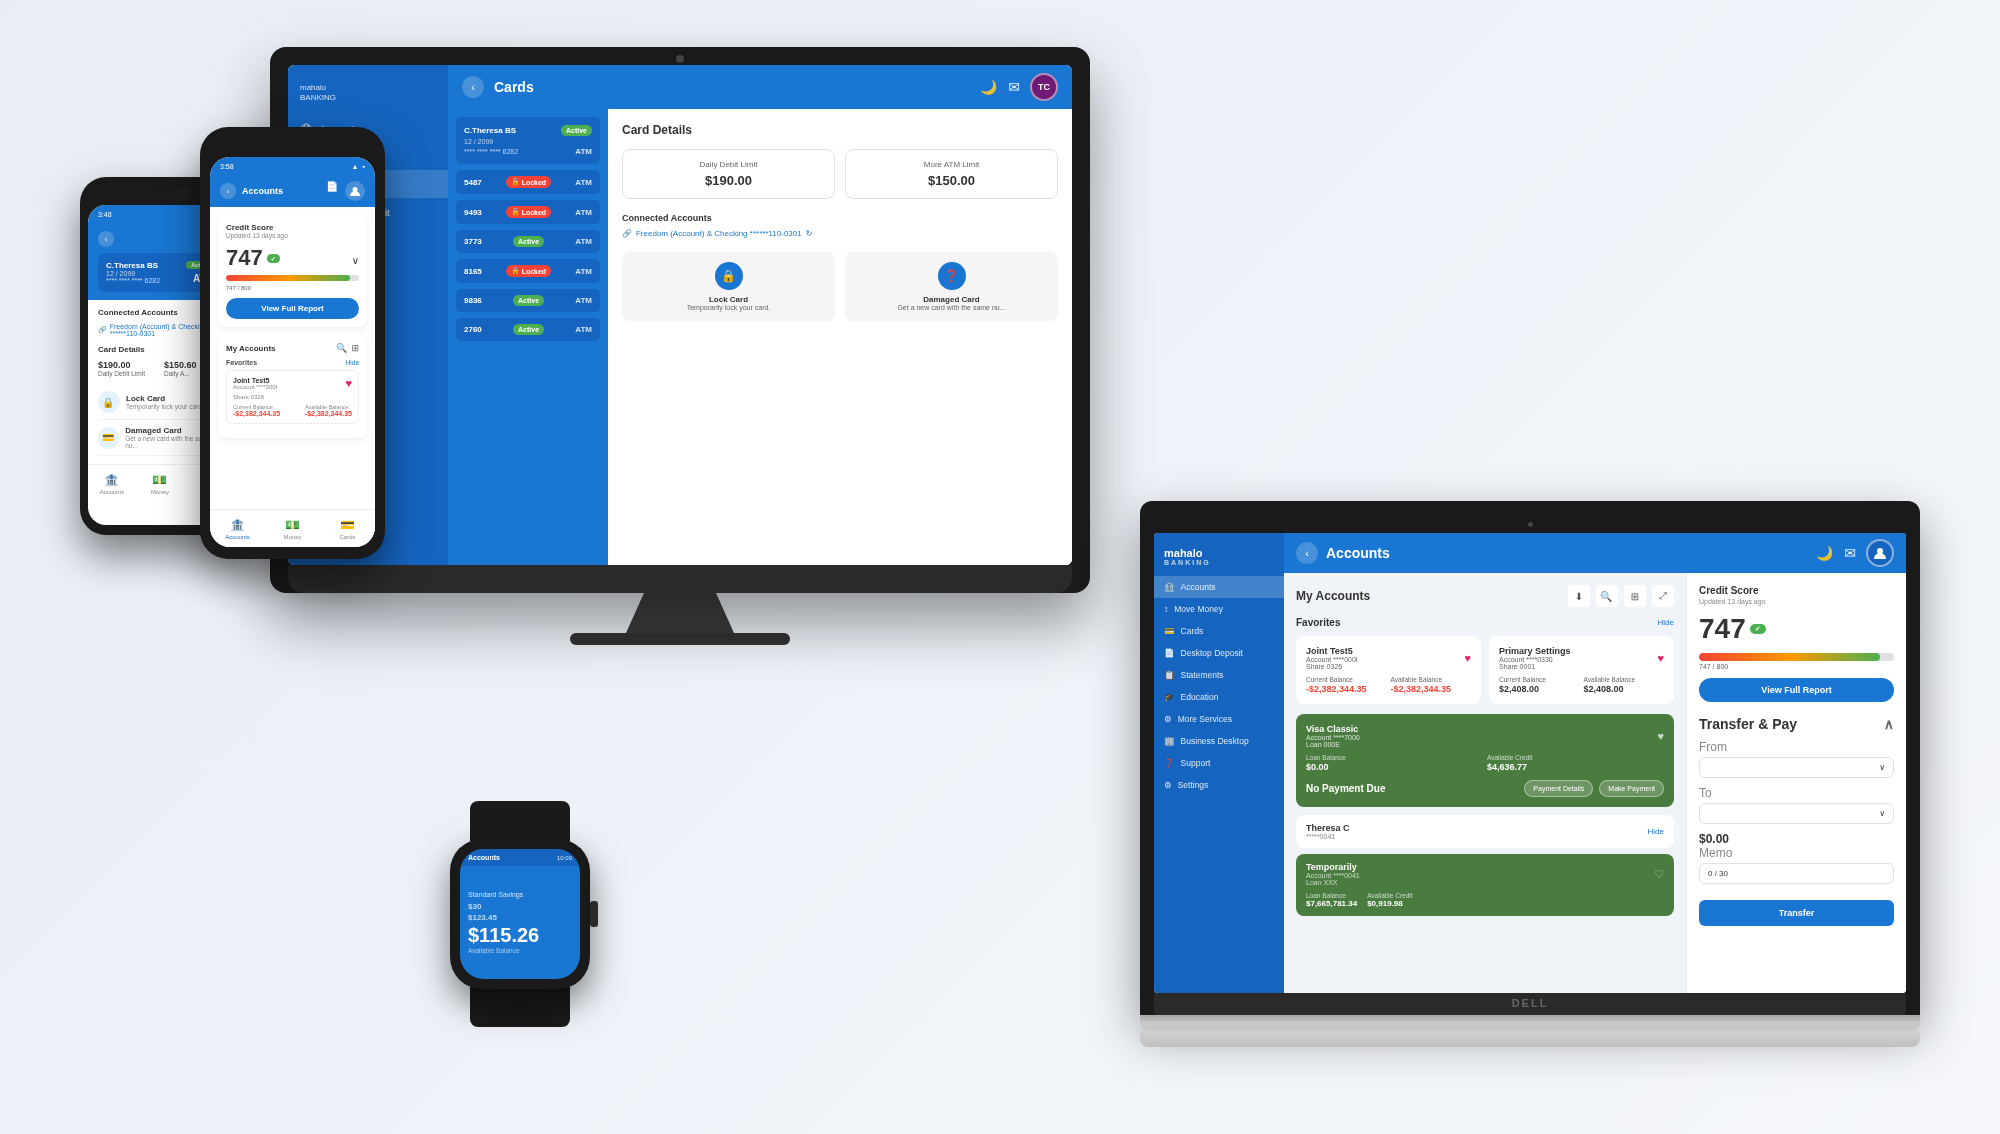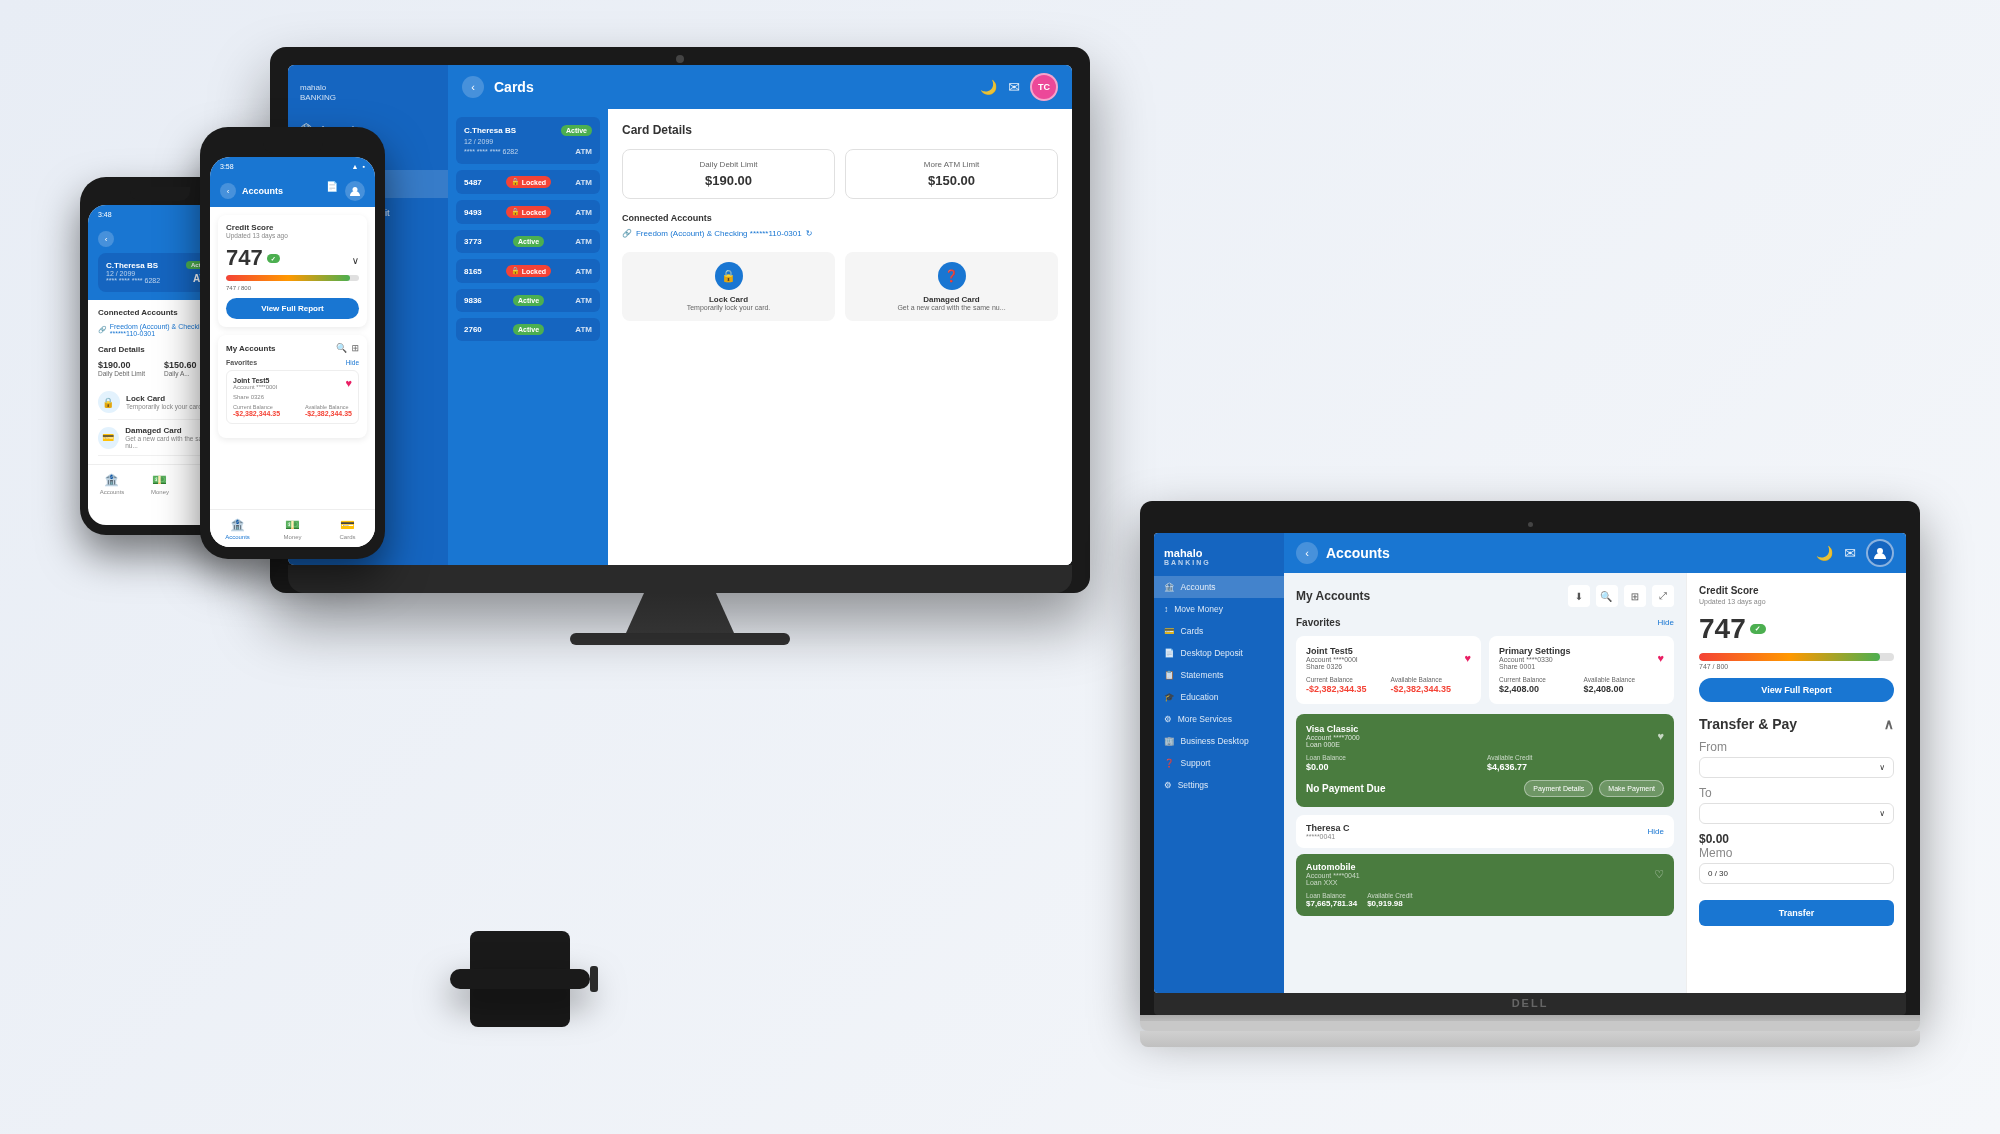--- a/index.html
+++ b/index.html
@@ -167,21 +167,21 @@
     }
 
     .topbar-icon {
       color: rgba(255,255,255,0.9);
       font-size: 14px;
     }
 
     .topbar-avatar {
       width: 28px;
       height: 28px;
-      background: #ec4899;
+      background: #701a75;
       border: 2px solid rgba(255,255,255,0.5);
       border-radius: 50%;
       display: flex;
       align-items: center;
       justify-content: center;
       color: white;
       font-size: 9px;
       font-weight: 700;
     }
 
@@ -1335,21 +1335,21 @@
                 <div class="theresa-row">
                   <div class="theresa-info">
                     <div class="name">Theresa C</div>
                     <div class="num">*****0041</div>
                   </div>
                   <div class="hide-btn">Hide</div>
                 </div>
                 <div class="auto-card">
                   <div class="auto-header">
                     <div>
-                      <div class="auto-name">Automobile</div>
+                      <div class="auto-name">Temporarily</div>
                       <div style="color:rgba(255,255,255,0.7);font-size:7px;">Account ****0041</div>
                       <div style="color:rgba(255,255,255,0.7);font-size:7px;">Loan XXX</div>
                     </div>
                     <div class="auto-heart">♡</div>
                   </div>
                   <div style="display:flex; gap:10px;">
                     <div>
                       <div style="color:rgba(255,255,255,0.7);font-size:6.5px;">Loan Balance</div>
                       <div style="color:white;font-size:8px;font-weight:700;">$7,665,781.34</div>
                     </div>
@@ -1615,17 +1615,30 @@
           </div>
         </div>
       </div>
     </div>
   </div>
 
   <div class="watch">
     <div class="watch-band-top"></div>
     <div class="watch-frame">
       <div class="watch-crown"></div>
+      <div class="watch-screen">
+        <div class="watch-topbar">
+          <div class="watch-title">Accounts</div>
+          <div class="watch-time">10:09</div>
+        </div>
+        <div class="watch-content">
+          <div class="watch-acc-name">Standard Savings</div>
+          <div class="watch-prev-balance">$30</div>
+          <div class="watch-prev-balance">$123.45</div>
+          <div class="watch-curr-balance">$115.26</div>
+          <div class="watch-label">Available Balance</div>
+        </div>
+      </div>
     </div>
     <div class="watch-band-bottom"></div>
   </div>
 
 </div>
 
 </body></html>

